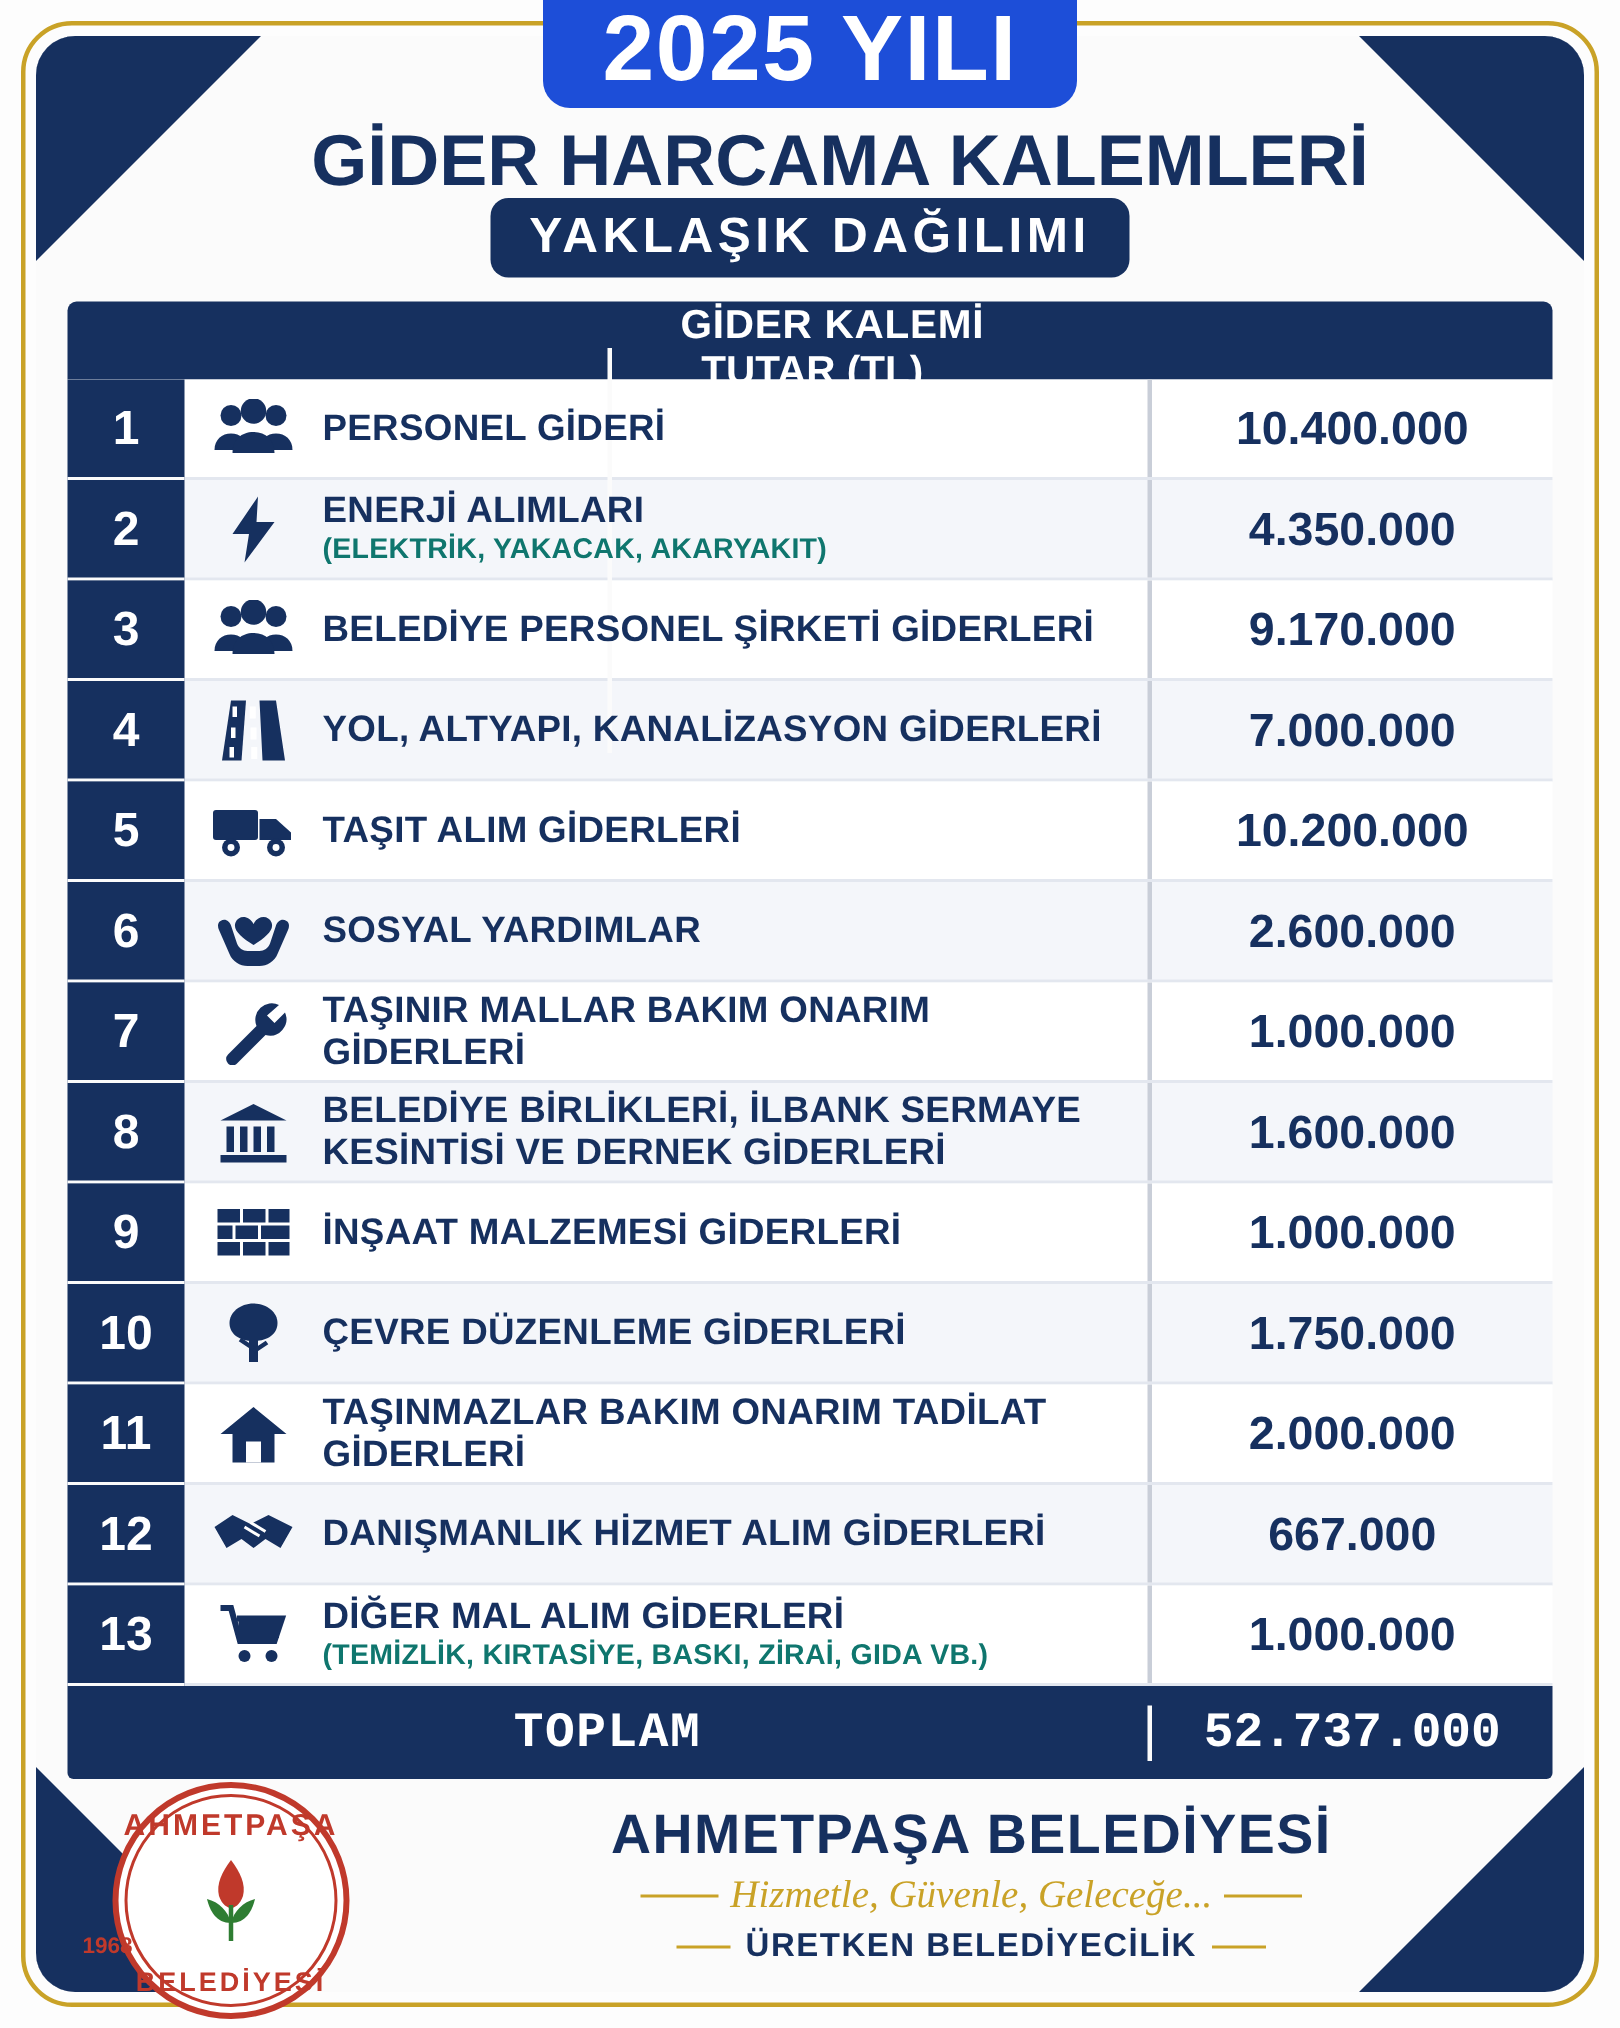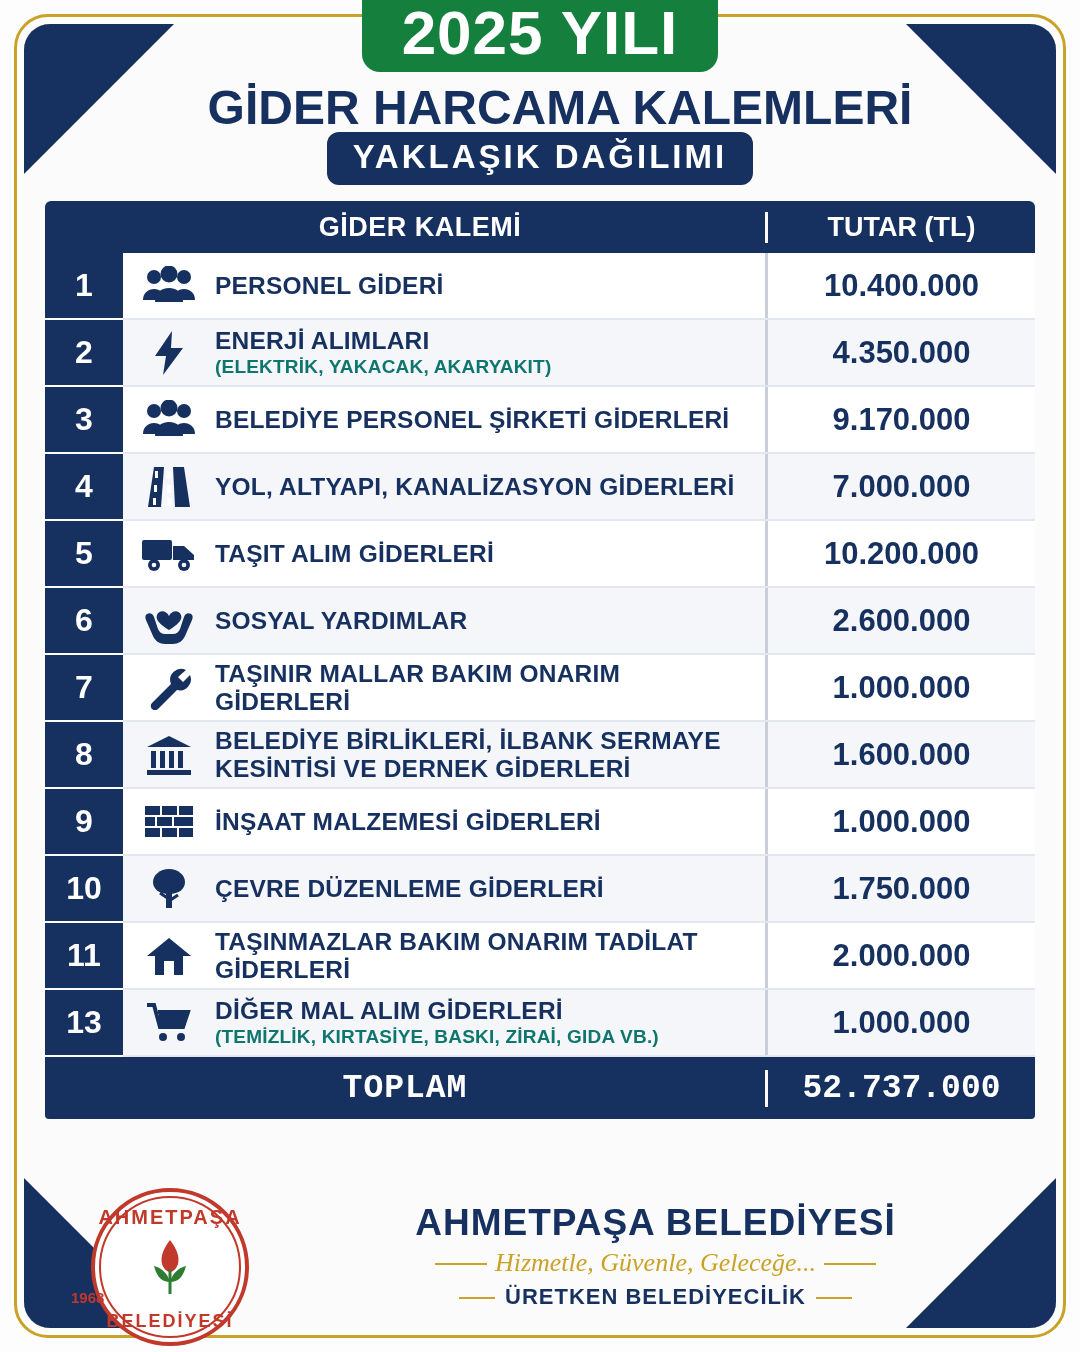--- a/index.html
+++ b/index.html
@@ -69,21 +69,21 @@
     z-index: 5;
   }
 
   
   .header {
     text-align: center;
     padding-top: 6px;
   }
   .title-main {
     display: inline-block;
-    background: #15803d;
+    background: #1d4ed8;
     color: #ffffff;
     font-size: 62px;
     font-weight: bold;
     letter-spacing: 1px;
     padding: 2px 40px 8px 40px;
     border-radius: 0 0 18px 18px;
     line-height: 1.0;
     margin-top: -6px;
   }
   .title-sub {
@@ -112,20 +112,21 @@
     width: 990px;
     margin: 16px auto 0 auto;
   }
   .thead {
     display: flex;
     background: #16305f;
     color: #ffffff;
     border-radius: 6px 6px 0 0;
     height: 52px;
     align-items: center;
+    flex-direction: column;
   }
   .th-item {
     flex: 1 1 auto;
     text-align: center;
     font-size: 27px;
     font-weight: bold;
     letter-spacing: 0.5px;
     padding-left: 30px;
   }
   .th-amount {
@@ -223,21 +224,21 @@
     flex: 0 0 270px;
     text-align: center;
     font-size: 33px;
     font-weight: bold;
     border-left: 3px solid #fbfbfb;
   }
 
   
   .footer {
     position: absolute;
-    left: 16px; right: 0;
+    left: 0; right: 0;
     bottom: 10px;
     height: 150px;
   }
   .seal {
     position: absolute;
     left: 55px;
     top: 0px;
     width: 198px;
     height: 150px;
   }
@@ -529,20 +530,34 @@
             <div class="cell-icon">
               <svg width="46" height="42" viewBox="0 0 46 42">
                 <path d="M23 3 L45 21 H37 V40 H9 V21 H1 Z" fill="#16305f"></path>
                 <rect x="18" y="26" width="10" height="14" fill="#fff"></rect>
               </svg>
             </div>
             <div class="cell-label">
               <div class="label-main">TAŞINMAZLAR BAKIM ONARIM TADİLAT GİDERLERİ</div>
             </div>
             <div class="cell-amount">2.000.000</div>
+          </div>
+          <div class="row">
+            <div class="cell-no">12</div>
+            <div class="cell-icon">
+              <svg width="56" height="38" viewBox="0 0 56 38">
+                <path d="M2 14 L14 6 L26 12 L38 6 L54 14 L46 28 L36 22 L28 28 L20 22 L10 28 Z" fill="#16305f"></path>
+                <path d="M22 14 L32 20" stroke="#fff" stroke-width="2"></path>
+                <path d="M26 11 L36 17" stroke="#fff" stroke-width="2"></path>
+              </svg>
+            </div>
+            <div class="cell-label">
+              <div class="label-main">DANIŞMANLIK HİZMET ALIM GİDERLERİ</div>
+            </div>
+            <div class="cell-amount">667.000</div>
           </div>
           <div class="row">
             <div class="cell-no">13</div>
             <div class="cell-icon">
               <svg width="48" height="42" viewBox="0 0 48 42">
                 <path d="M2 3h7l6 22h23l5-15H13" stroke="#16305f" stroke-width="4" fill="none"></path>
                 <rect x="14" y="11" width="27" height="12" fill="#16305f"></rect>
                 <circle cx="18" cy="35" r="4" fill="#16305f"></circle>
                 <circle cx="36" cy="35" r="4" fill="#16305f"></circle>
               </svg>

